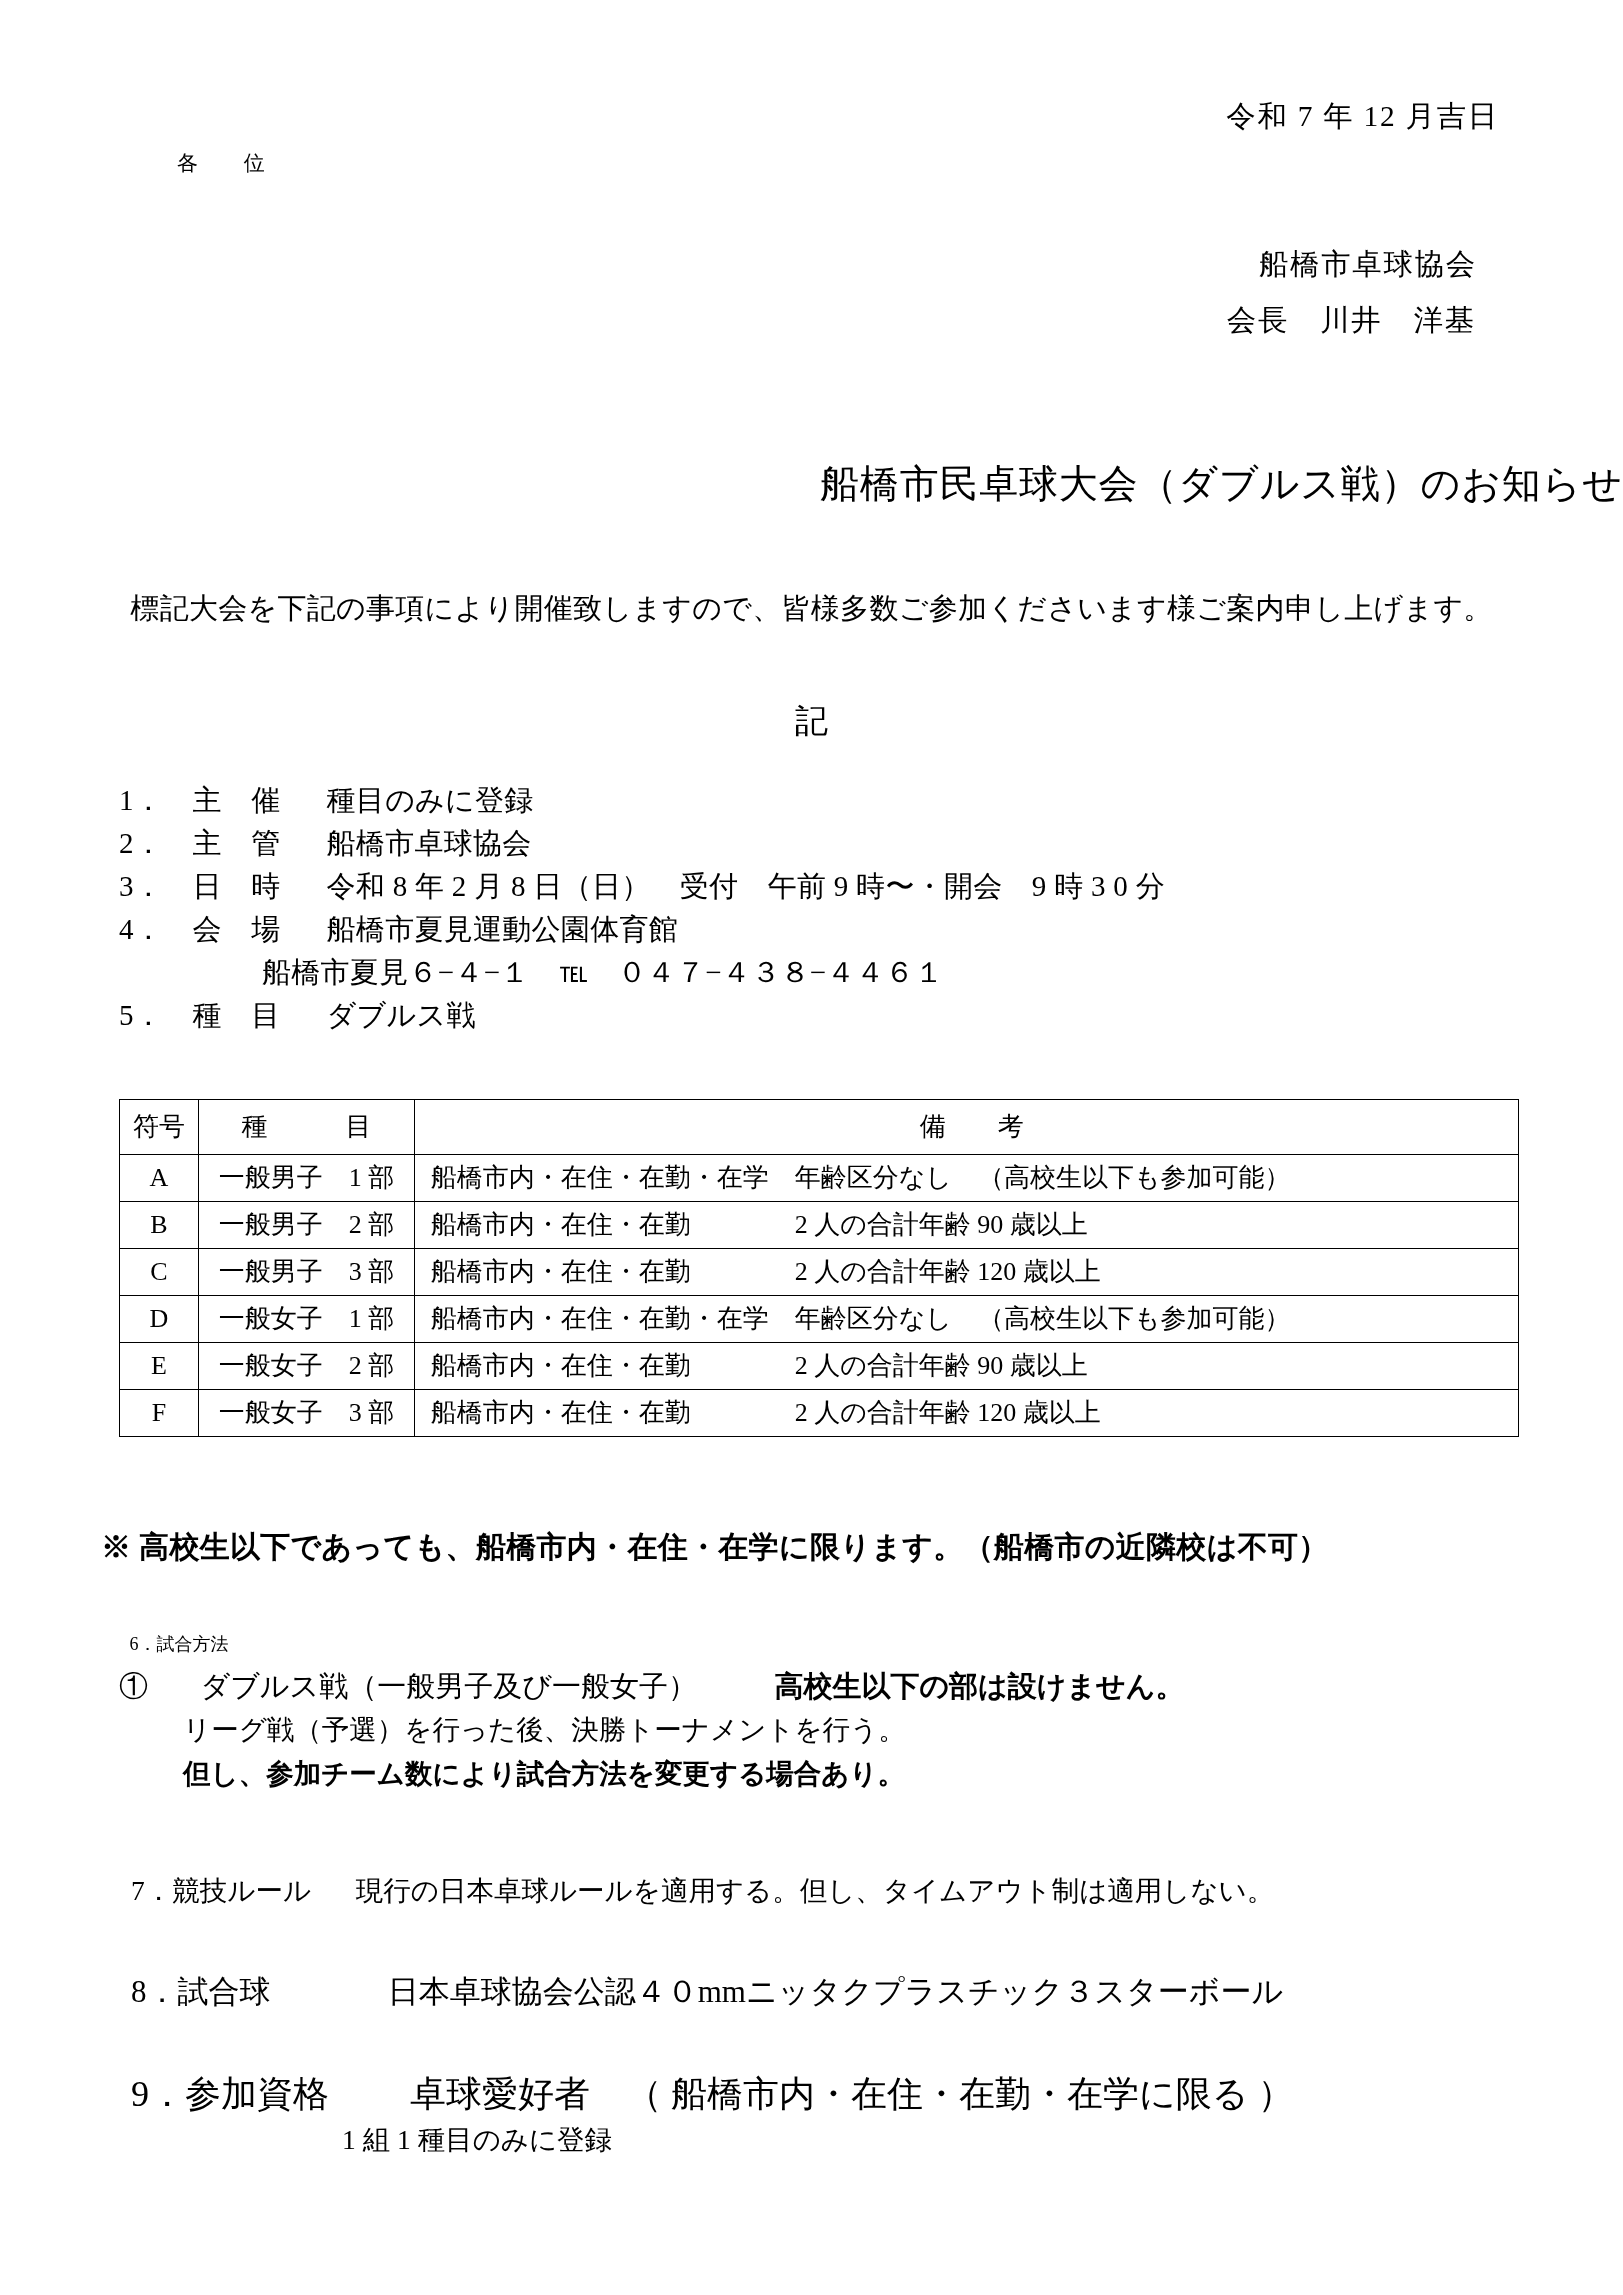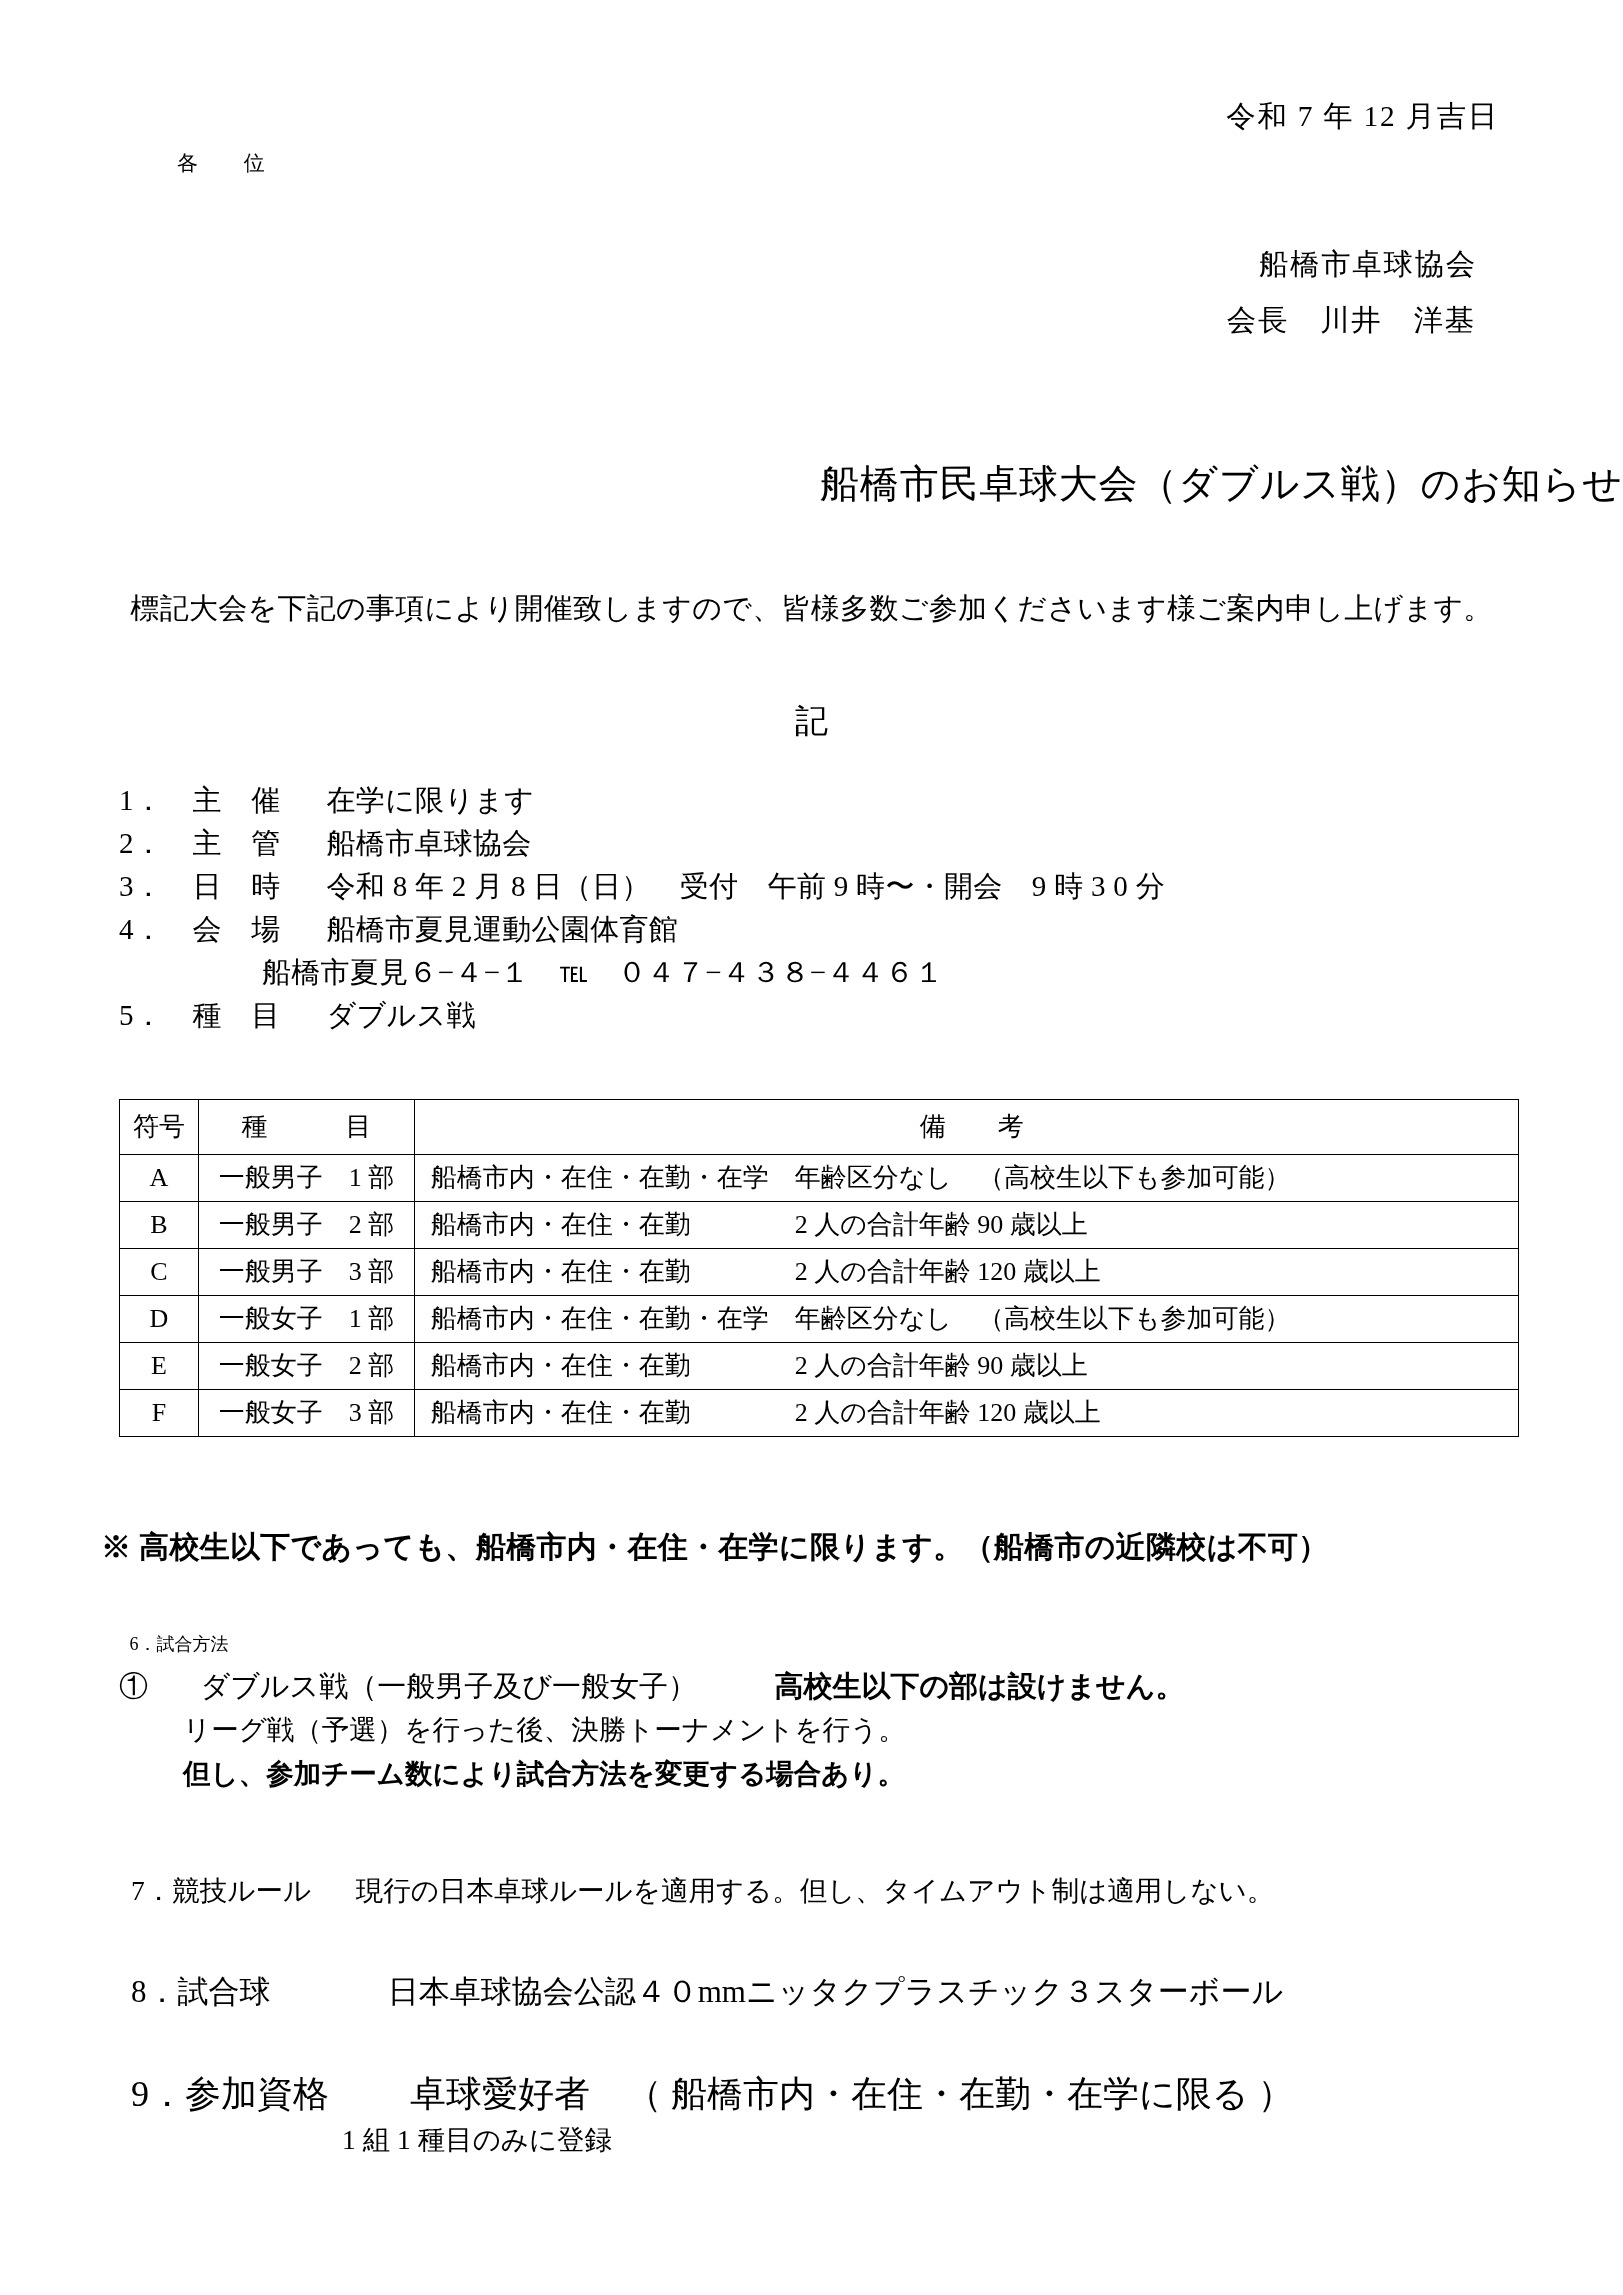--- a/index.html
+++ b/index.html
@@ -238,21 +238,21 @@
   <div class="intro">標記大会を下記の事項により開催致しますので、皆様多数ご参加くださいます様ご案内申し上げます。</div>
 
   <div class="ki">記</div>
 
   <div class="items">
     <div class="item-line">
       <span>1．</span>
       <span class="gap-s"></span>
       <span>主　催</span>
       <span class="gap-m"></span>
-      <span>在学に限ります</span>
+      <span>種目のみに登録</span>
     </div>
     <div class="item-line">
       <span>2．</span>
       <span class="gap-s"></span>
       <span>主　管</span>
       <span class="gap-m"></span>
       <span>船橋市卓球協会</span>
     </div>
     <div class="item-line">
       <span>3．</span>

